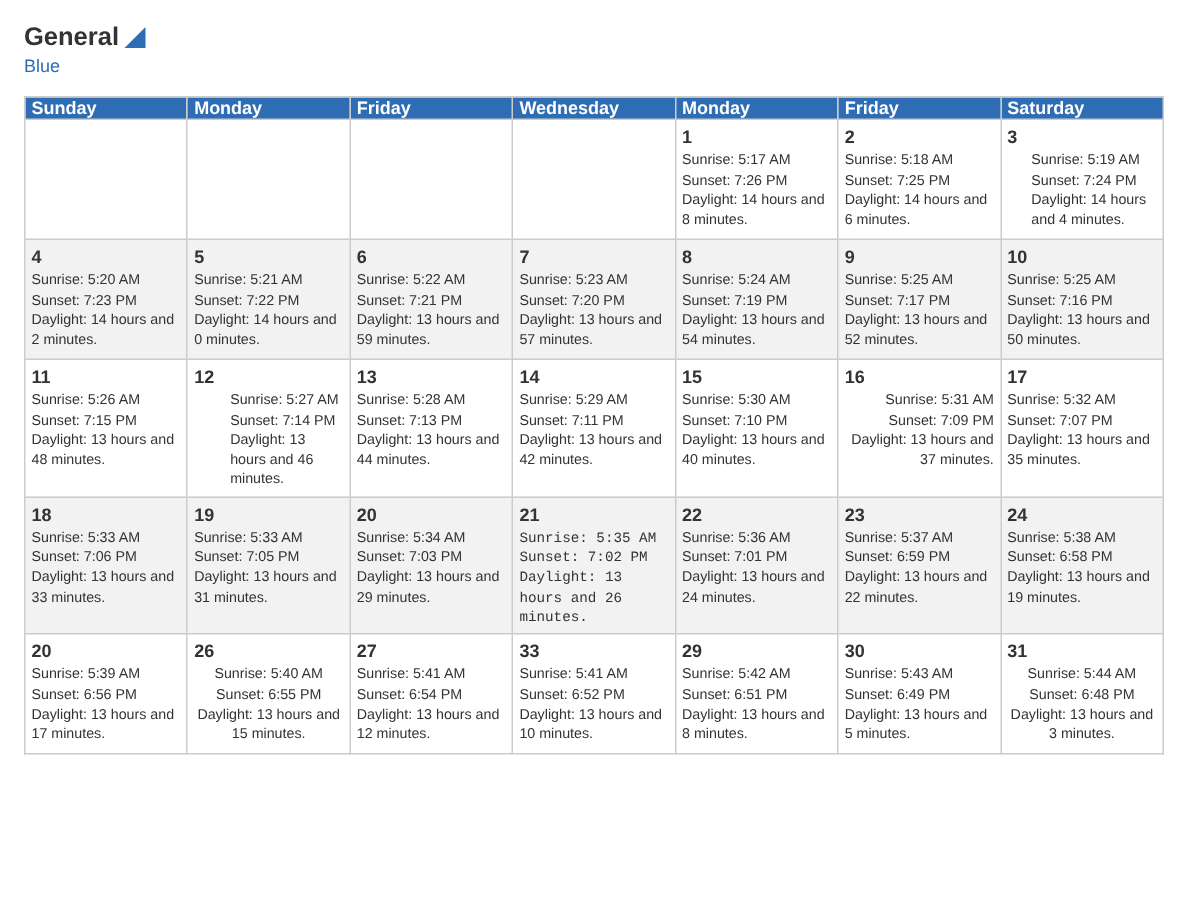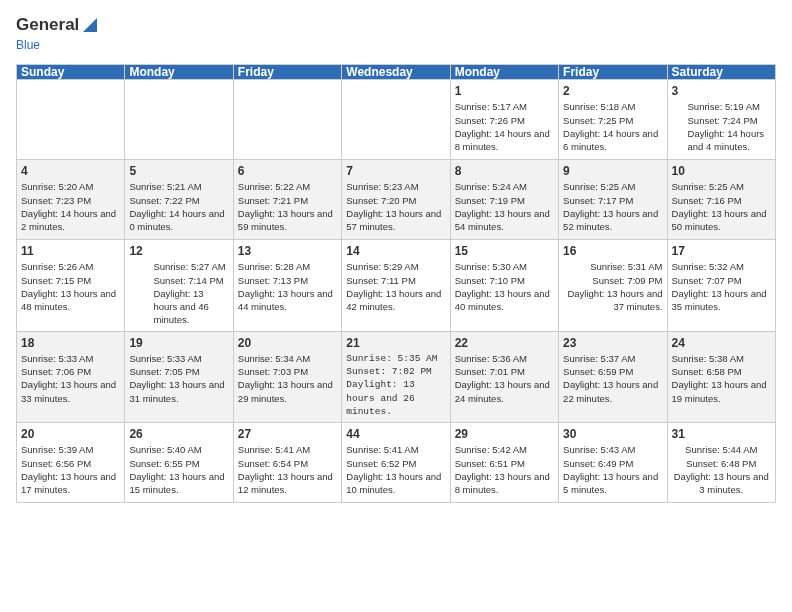--- a/index.html
+++ b/index.html
@@ -262,32 +262,32 @@
       </tr>
       <tr>
         <td>
           <span class="day-number">20</span>
           <div class="cell-content" style="white-space: pre-line;">Sunrise: 5:39 AM
 Sunset: 6:56 PM
 Daylight: 13 hours and 17 minutes.</div>
         </td>
         <td>
           <span class="day-number">26</span>
-          <div class="cell-content" style="white-space: pre-line;">Sunrise: 5:40 AM
+          <div class="cell-content" style="white-space: pre-line; text-align: center;">Sunrise: 5:40 AM
 Sunset: 6:55 PM
 Daylight: 13 hours and 15 minutes.</div>
         </td>
         <td>
           <span class="day-number">27</span>
           <div class="cell-content" style="white-space: pre-line;">Sunrise: 5:41 AM
 Sunset: 6:54 PM
 Daylight: 13 hours and 12 minutes.</div>
         </td>
         <td>
-          <span class="day-number">44</span>
+          <span class="day-number">33</span>
           <div class="cell-content" style="white-space: pre-line;">Sunrise: 5:41 AM
 Sunset: 6:52 PM
 Daylight: 13 hours and 10 minutes.</div>
         </td>
         <td>
           <span class="day-number">29</span>
           <div class="cell-content" style="white-space: pre-line;">Sunrise: 5:42 AM
 Sunset: 6:51 PM
 Daylight: 13 hours and 8 minutes.</div>
         </td>

